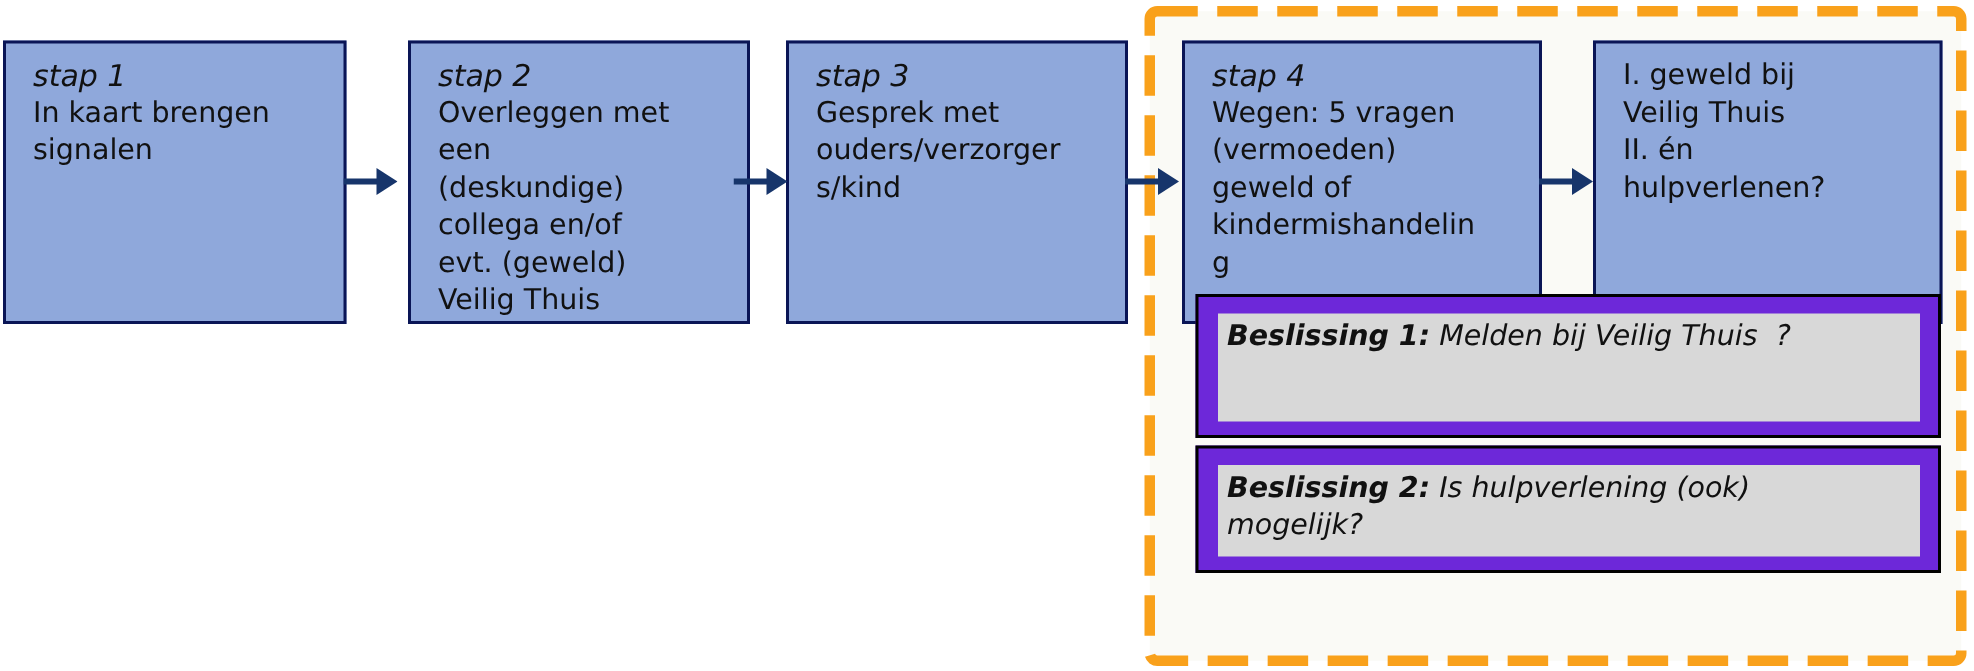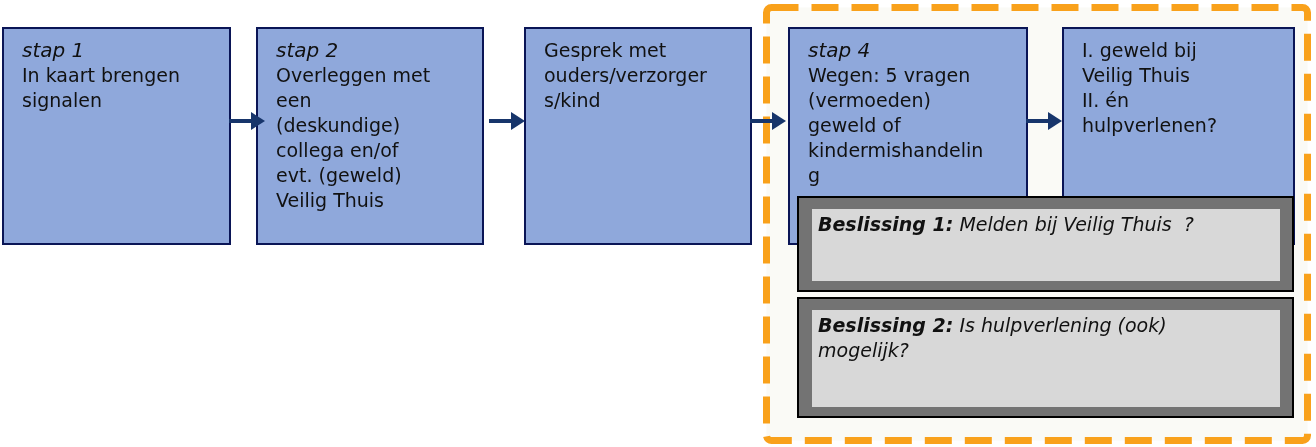--- a/index.html
+++ b/index.html
@@ -7,48 +7,48 @@
     position:relative;width:1316px;height:447px;overflow:hidden;
     background:#ffffff;
     font-family:"DejaVu Sans","Liberation Sans",sans-serif;
     color:var(--text,#111111);
   }
   
   .dash-layer{position:absolute;left:0;top:0;z-index:1;}
   .dash-rect{fill:var(--dash-bg,#fafaf6);stroke:var(--dash,#f9a11b);stroke-width:7;stroke-dasharray:27 13;}
   
   .step-box{
-    position:absolute;top:27px;height:218px;box-sizing:border-box;z-index:2;
+    position:absolute;top:27px;height:189px;box-sizing:border-box;z-index:2;
     background:var(--box-fill,#8fa8db);border:2px solid var(--box-border,#0a1556);
     padding:9px 24px 0 18px;font-size:19px;line-height:25px;
   }
   .step-title{font-style:italic;font-size:20px;white-space:pre-wrap;}
   .ln{white-space:pre-wrap;}
   .ln b{font-weight:normal;white-space:pre-wrap;}
   .ln span{white-space:pre-wrap;text-align:right;}
   #step-1{left:2px;width:229px;}
-  #step-2{left:256px;width:228px;}
+  #step-2{left:272px;width:228px;}
   #step-3{left:524px;width:228px;}
   #step-4{left:788px;width:240px;}
   #step-5{left:1062px;width:233px;}
   
   .flow-arrow{position:absolute;top:111px;z-index:2;width:36px;height:20px;}
   .flow-arrow line{stroke:var(--arrow,#17356b);stroke-width:4;}
   .flow-arrow polygon{fill:var(--arrow,#17356b);}
   #arrow-1{left:229px;}
   #arrow-2{left:489px;}
   #arrow-3{left:750px;}
   #arrow-4{left:1026px;}
   
   .decision-box{
     position:absolute;left:797px;width:497px;box-sizing:border-box;z-index:3;
-    background:#737373;border:2px solid var(--white-box-border,#000000);
+    background:#6d28d9;border:2px solid var(--white-box-border,#000000);
   }
   #decision-1{top:196px;height:96px;}
-  #decision-2{top:297px;height:121px;}
+  #decision-2{top:297px;height:85px;}
   .decision-inner{
     position:absolute;left:13px;right:12px;top:11px;bottom:9px;
     background:var(--panel-gray,#d8d8d8);
     padding:3px 6px;box-sizing:border-box;
     font-size:19px;line-height:25px;font-style:italic;
   }
   .dlabel{font-weight:bold;white-space:pre-wrap;}
   .dtext{white-space:pre-wrap;}
 </style>
 </head>
@@ -70,20 +70,21 @@
     <div class="step-title">stap 2</div>
     <div class="ln"><b>Overleggen</b><span> met</span></div>
     <div class="ln"><b></b><span>een</span></div>
     <div class="ln"><b></b><span>(deskundige)</span></div>
     <div class="ln"><b></b><span>collega en/of</span></div>
     <div class="ln"><b></b><span>evt. (geweld)</span></div>
     <div class="ln"><b></b><span>Veilig Thuis</span></div>
   </div>
 
   <div class="step-box" id="step-3">
+    <div class="step-title">stap 3</div>
     <div class="ln"><b>Gesprek</b><span> met</span></div>
     <div class="ln"><b></b><span>ouders/verzorger</span></div>
     <div class="ln"><b></b><span>s/kind</span></div>
   </div>
 
   <div class="step-box" id="step-4">
     <div class="step-title">stap 4</div>
     <div class="ln"><b>Wegen:</b><span> 5 vragen</span></div>
     <div class="ln"><b></b><span>(vermoeden)</span></div>
     <div class="ln"><b></b><span>geweld of</span></div>

